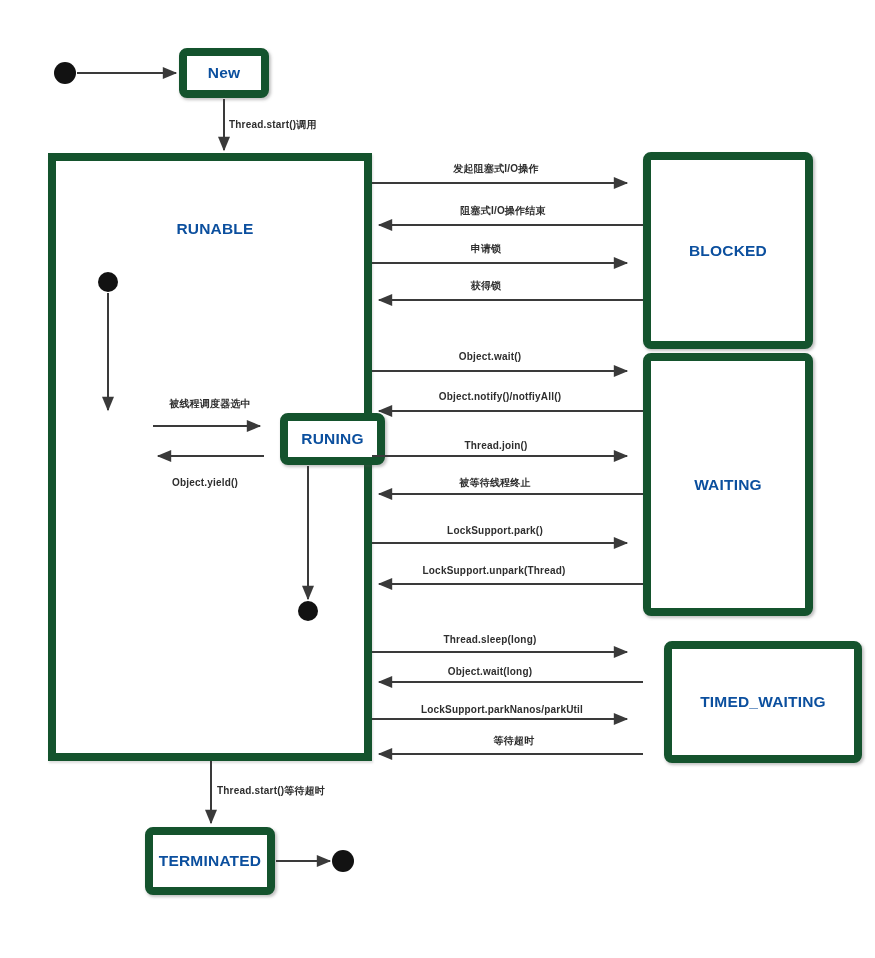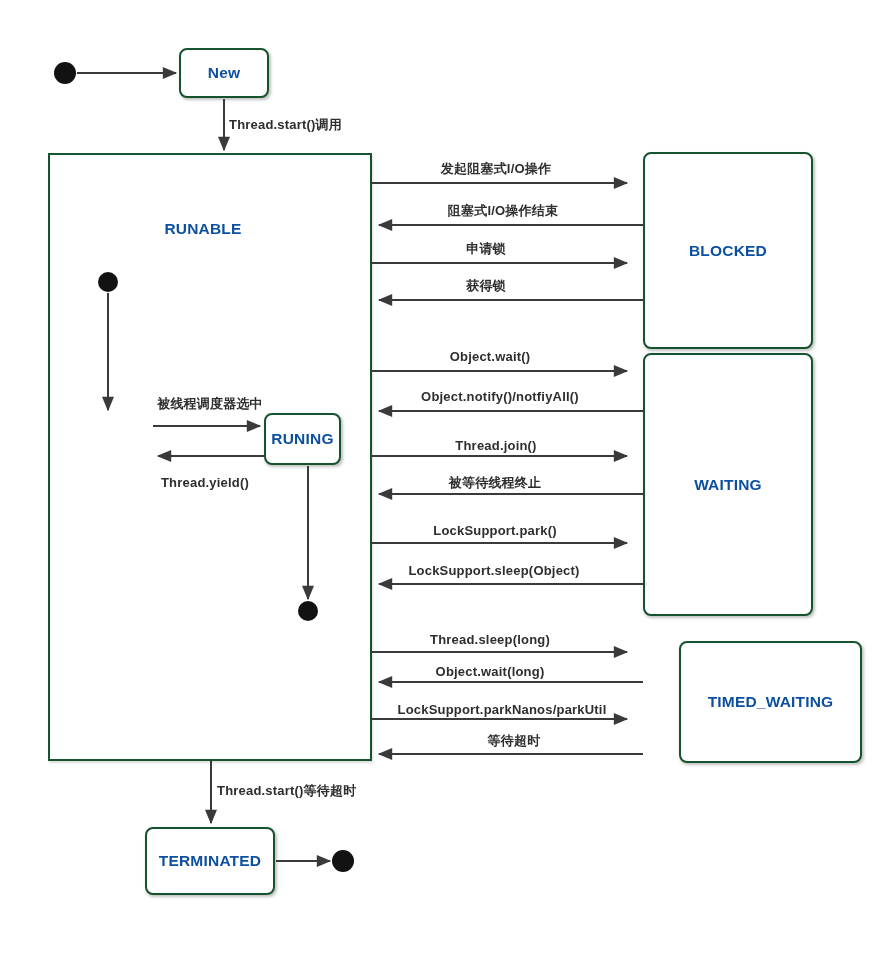--- a/index.html
+++ b/index.html
@@ -4,67 +4,67 @@
 <style>
   html,body{margin:0;padding:0;background:#fff;}
   .canvas{
     position:relative;width:875px;height:958px;background:#fff;overflow:hidden;
     font-family:"Liberation Sans","DejaVu Sans",sans-serif;
   }
   .layer{position:absolute;left:0;top:0;width:875px;height:958px;}
   svg.layer{pointer-events:none;}
   .state{
     position:absolute;box-sizing:border-box;background:#fff;
-    border:2px solid #14532d;display:flex;align-items:center;justify-content:center;
+    border:8px solid #14532d;display:flex;align-items:center;justify-content:center;
   }
   .state.rounded{
     border-radius:8px;
     box-shadow:1.5px 2px 3px rgba(80,80,80,0.35);
   }
   .state.big{
     border-radius:0;
     box-shadow:1px 1.5px 2px rgba(120,120,120,0.25);
   }
   .state-label{
     color:#0b4f9e;font-weight:bold;font-size:15.5px;letter-spacing:0.2px;white-space:nowrap;
   }
   .state-label.floating{
-    position:absolute;transform:translate(-50%,-50%);
+    position:absolute;transform:translate(-50%,-50%);margin-left:12px;
   }
   .tlabel{
-    position:absolute;color:#2e2e2e;font-weight:bold;font-size:13px;
+    position:absolute;color:#2e2e2e;font-weight:bold;font-size:10px;
     white-space:nowrap;transform:translate(-50%,-50%);letter-spacing:0.2px;
   }
   .tlabel.left-anchored{transform:translate(0,-50%);}
 </style>
 </head>
 <body>
 
 <div class="canvas">
 
   <div class="state big" style="left:48px;top:153px;width:324px;height:608px"></div>
 
   <div class="state rounded" style="left:179px;top:48px;width:90px;height:50px">
     <span class="state-label">New</span>
   </div>
 
 
-  <div class="state rounded" style="left:264px;top:413px;width:77px;height:52px">
+  <div class="state rounded" style="left:280px;top:413px;width:105px;height:52px">
     <span class="state-label">RUNING</span>
   </div>
 
   <div class="state rounded" style="left:643px;top:152px;width:170px;height:197px">
     <span class="state-label">BLOCKED</span>
   </div>
 
   <div class="state rounded" style="left:643px;top:353px;width:170px;height:263px">
     <span class="state-label">WAITING</span>
   </div>
 
-  <div class="state rounded" style="left:679px;top:641px;width:183px;height:122px">
+  <div class="state rounded" style="left:664px;top:641px;width:198px;height:122px">
     <span class="state-label">TIMED_WAITING</span>
   </div>
 
   <div class="state rounded" style="left:145px;top:827px;width:130px;height:68px">
     <span class="state-label">TERMINATED</span>
   </div>
 
   <div class="state-label floating" style="left:203px;top:229px">RUNABLE</div>
 
   <svg class="layer" width="875" height="958" viewBox="0 0 875 958">
@@ -116,28 +116,28 @@
   </svg>
 
   <div class="tlabel left-anchored" style="left:229px;top:125px">Thread.start()调用</div>
 
   <div class="tlabel" style="left:496px;top:169px">发起阻塞式I/O操作</div>
   <div class="tlabel" style="left:503px;top:211px">阻塞式I/O操作结束</div>
   <div class="tlabel" style="left:486px;top:249px">申请锁</div>
   <div class="tlabel" style="left:486px;top:286px">获得锁</div>
 
   <div class="tlabel" style="left:210px;top:404px">被线程调度器选中</div>
-  <div class="tlabel" style="left:205px;top:482px">Thread.yield()</div>
+  <div class="tlabel" style="left:205px;top:482px">Object.yield()</div>
 
   <div class="tlabel" style="left:490px;top:356px">Object.wait()</div>
   <div class="tlabel" style="left:500px;top:396px">Object.notify()/notfiyAll()</div>
   <div class="tlabel" style="left:496px;top:445px">Thread.join()</div>
   <div class="tlabel" style="left:495px;top:483px">被等待线程终止</div>
   <div class="tlabel" style="left:495px;top:530px">LockSupport.park()</div>
-  <div class="tlabel" style="left:494px;top:570px">LockSupport.sleep(Object)</div>
+  <div class="tlabel" style="left:494px;top:570px">LockSupport.unpark(Thread)</div>
 
   <div class="tlabel" style="left:490px;top:639px">Thread.sleep(long)</div>
   <div class="tlabel" style="left:490px;top:671px">Object.wait(long)</div>
   <div class="tlabel" style="left:502px;top:709px">LockSupport.parkNanos/parkUtil</div>
   <div class="tlabel" style="left:514px;top:741px">等待超时</div>
 
   <div class="tlabel left-anchored" style="left:217px;top:791px">Thread.start()等待超时</div>
 
 </div>
 

